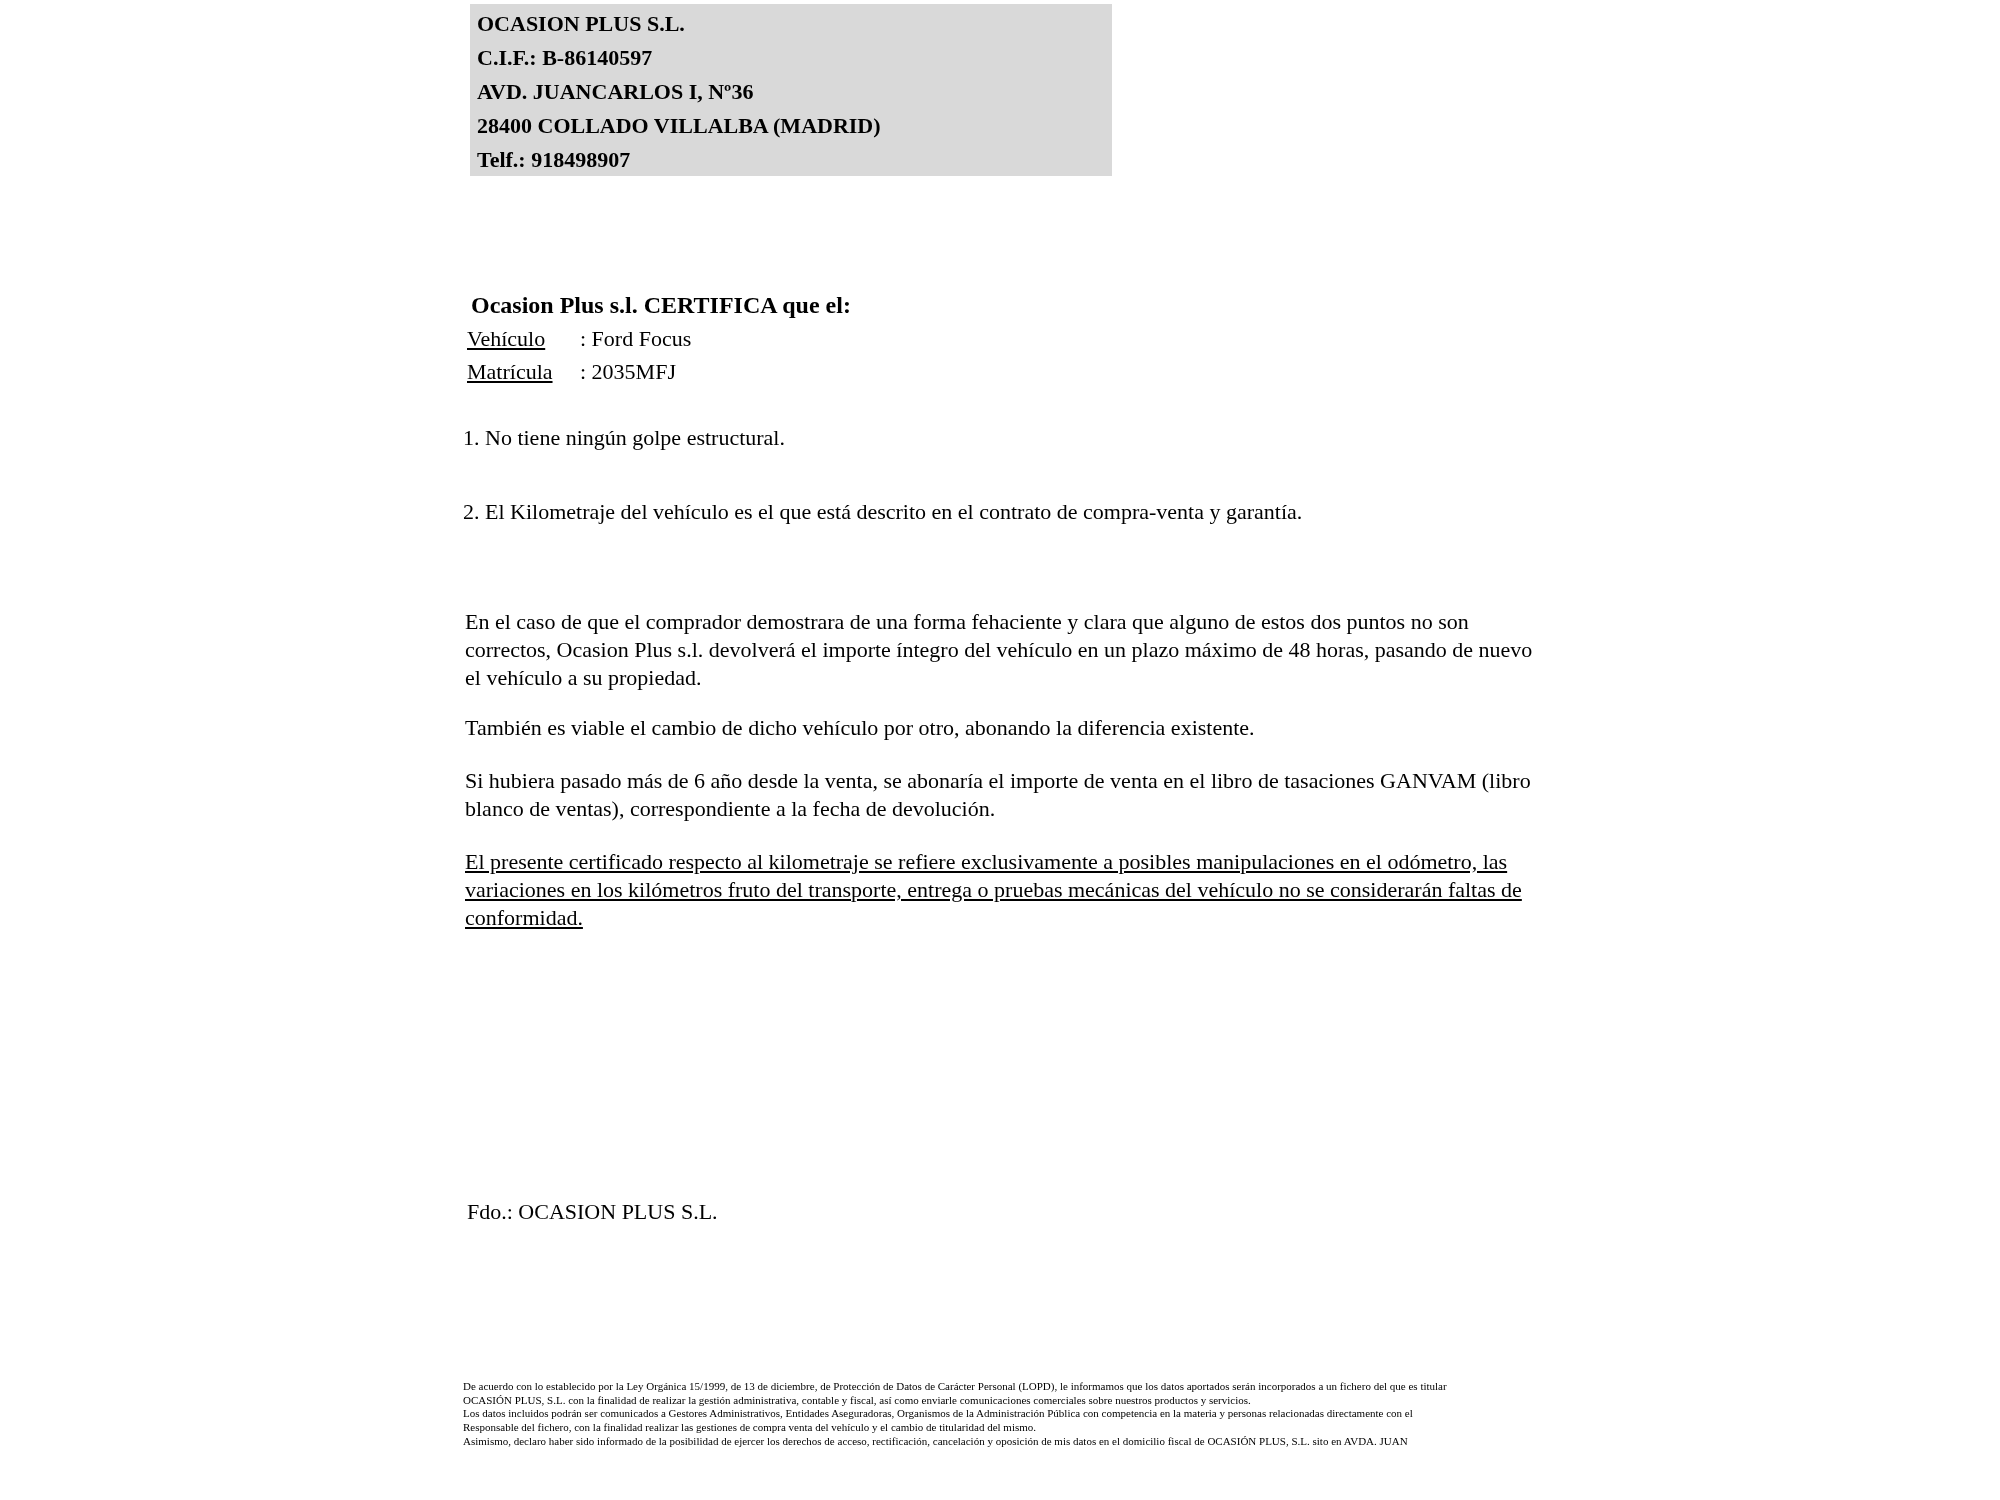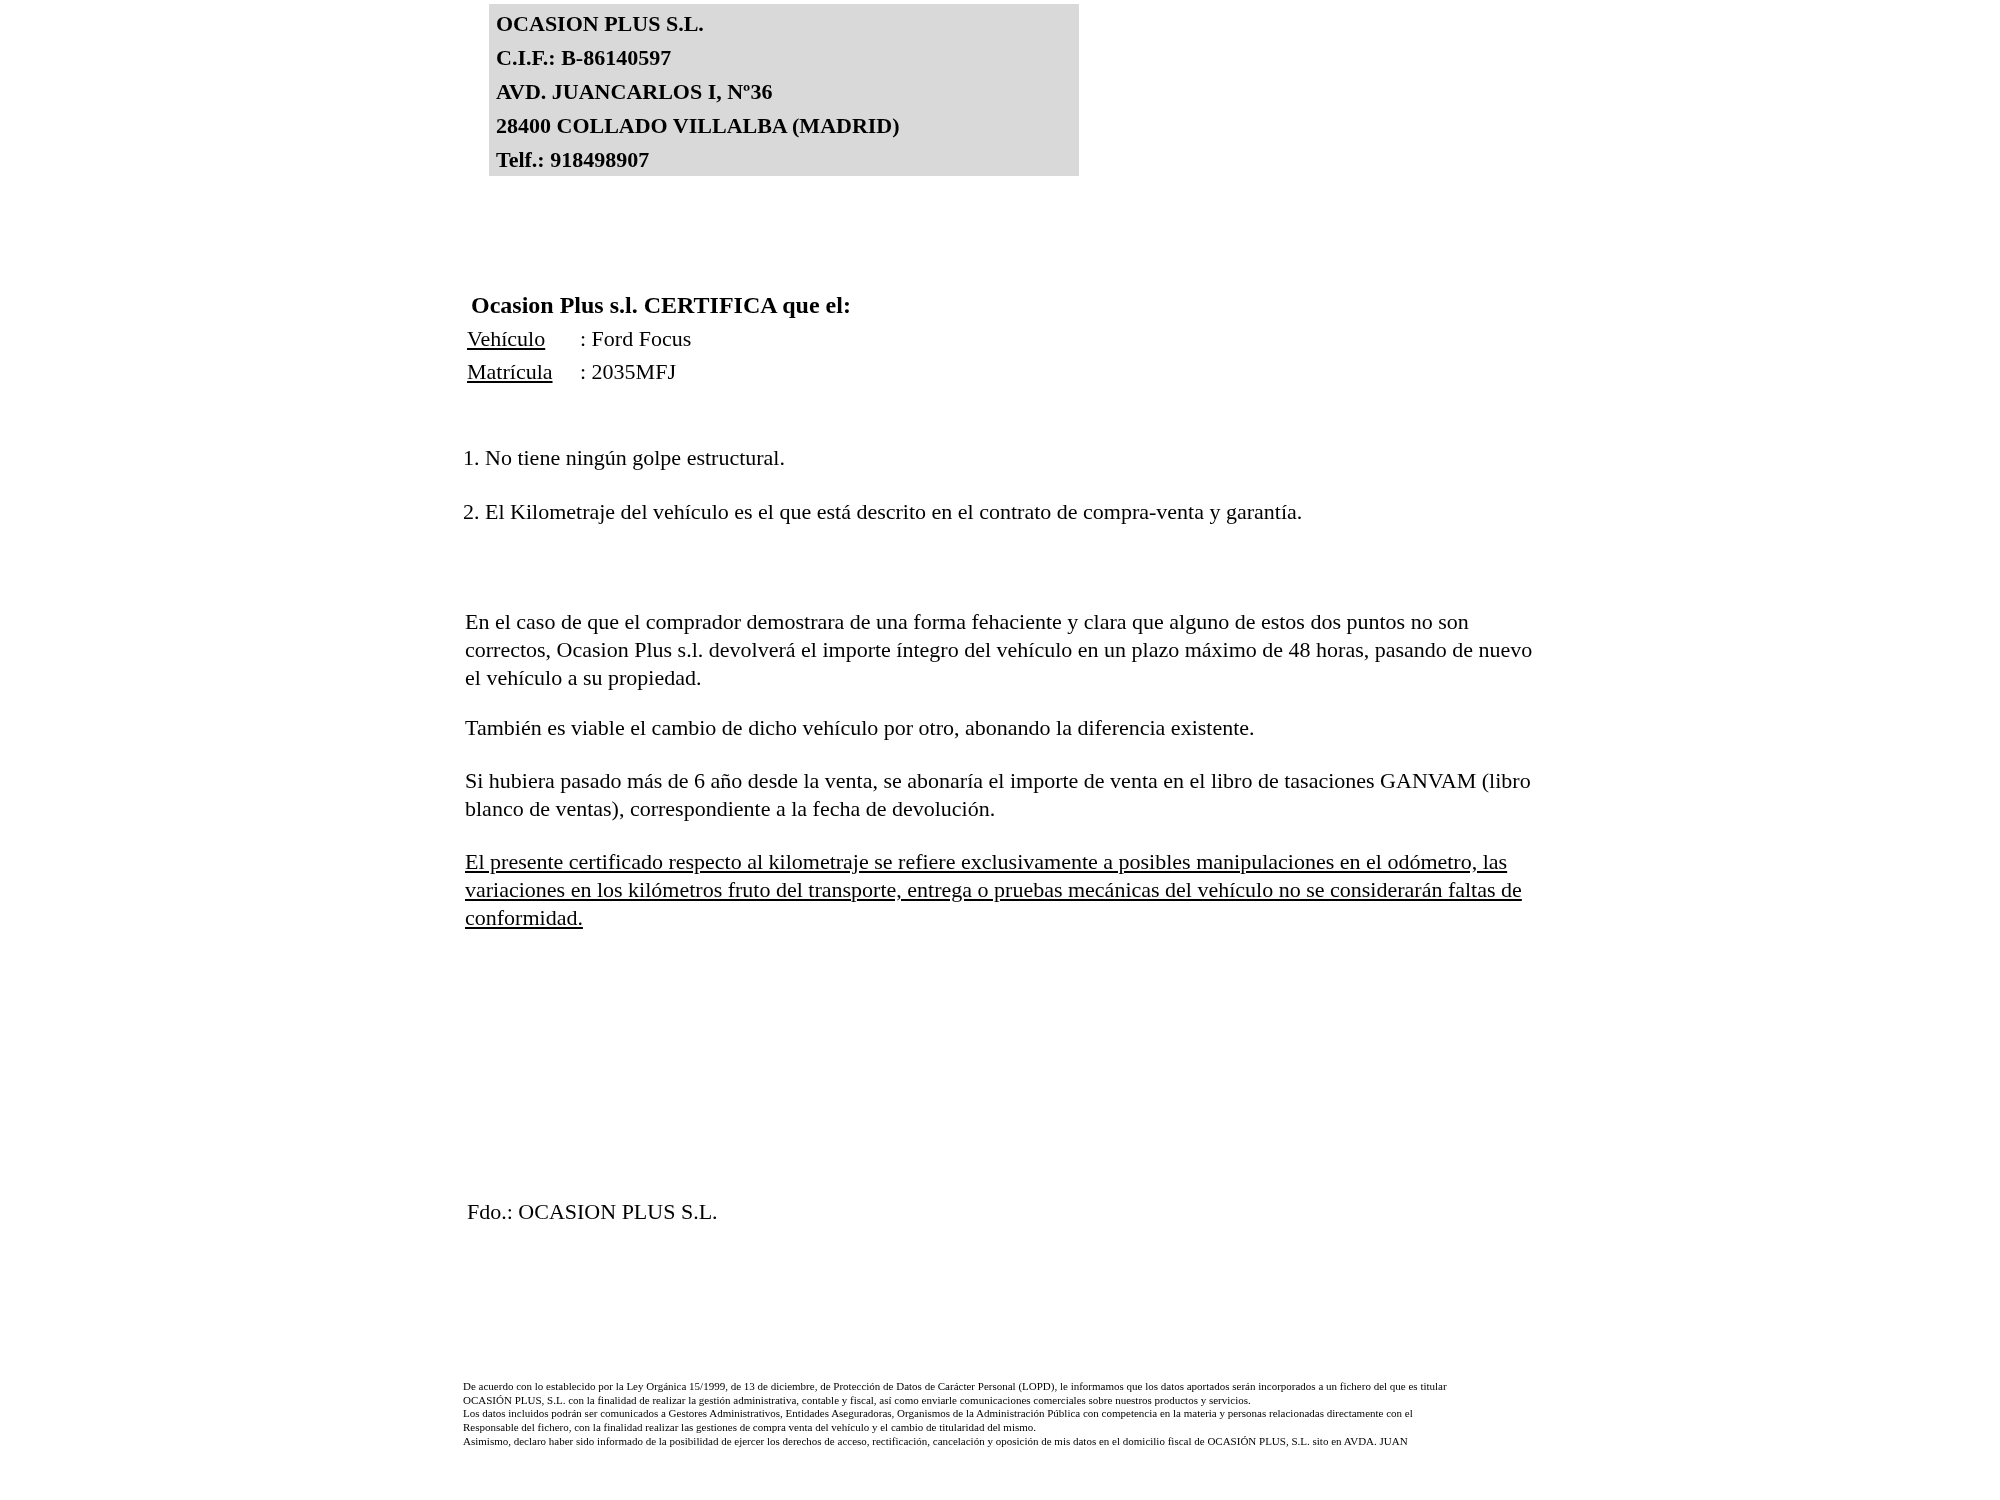--- a/index.html
+++ b/index.html
@@ -9,41 +9,40 @@
     width: 2000px;
     height: 1500px;
     background: #ffffff;
     font-family: "Liberation Serif", "DejaVu Serif", serif;
     color: #000000;
     overflow: hidden;
   }
   .company-block {
     position: absolute;
     left: 470px; top: 4px;
-    width: 590px; height: 172px;
+    width: 642px; height: 172px;
     background: #d9d9d9;
     padding: 3px 8px 0 7px;
     font-weight: bold;
     font-size: 22px;
     line-height: 34px;
-    margin-left: 19px;
   }
   .date-line {
     position: absolute;
     left: 953px; top: 230px;
     font-size: 22px;
     white-space: nowrap;
   }
   .certify-intro { position: absolute; left: 471px; top: 292px; font-size: 24px; font-weight: bold; }
   .kv-line { position: absolute; left: 467px; font-size: 22px; }
   .kv-line .kv-label { display: inline-block; width: 113px; text-decoration: underline; }
   .kv-vehicle { top: 326px; }
   .kv-plate   { top: 359px; }
   .point { position: absolute; left: 463px; font-size: 22px; white-space: nowrap; }
-  .point-1 { top: 445px; }
+  .point-1 { top: 425px; }
   .point-2 { top: 499px; }
   .para {
     position: absolute;
     left: 465px;
     width: 1075px;
     font-size: 22px;
     line-height: 28px;
   }
   .para-1 { top: 608px; }
   .para-2 { top: 714px; }

